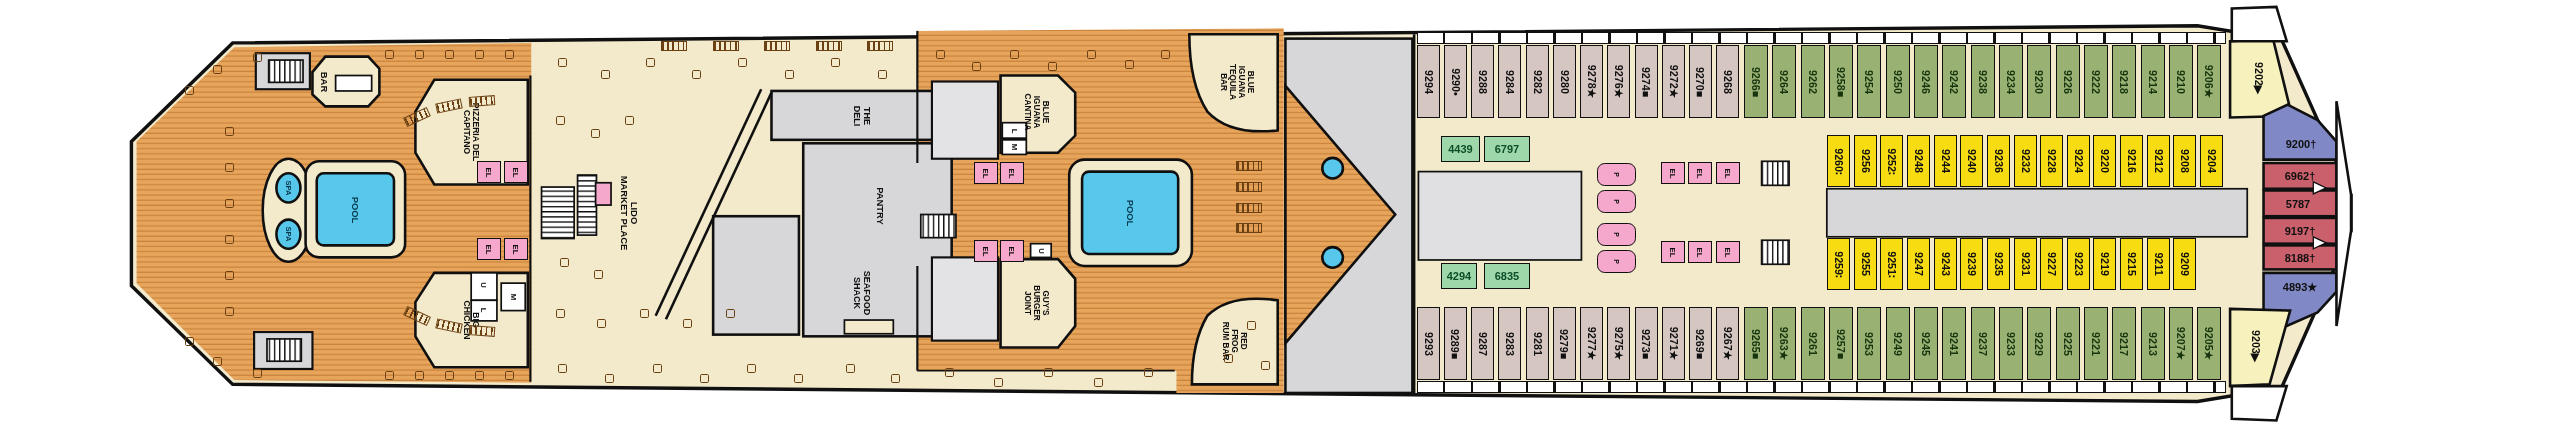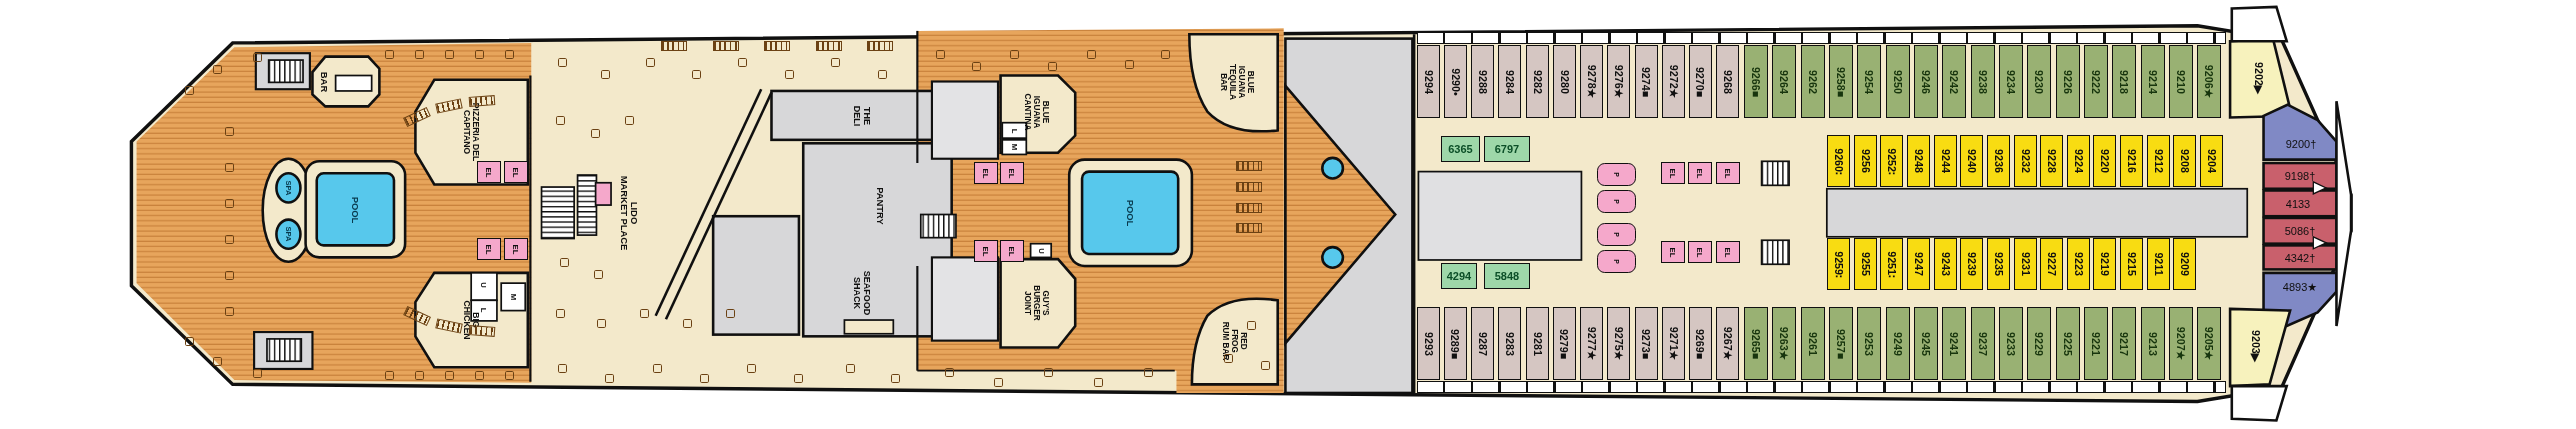--- a/index.html
+++ b/index.html
@@ -8,21 +8,21 @@
   .cab{position:absolute;display:flex;align-items:center;justify-content:center;
        border:1.7px solid #101010;box-sizing:border-box;}
   .cab .n{transform:rotate(90deg);font-weight:bold;font-size:10.7px;white-space:nowrap;}
   .cab .h{font-weight:bold;font-size:11px;white-space:nowrap;}
   .cab-tan{background:#d5c6c2;color:#101010;}
   .cab-green{background:#99b173;color:#17350d;}
   .cab-yellow{background:#f8dc12;color:#101010;}
   .cab-mint{background:#9ed7a9;color:#0c4f28;}
   .lbl{position:absolute;transform:translate(-50%,-50%) rotate(90deg);font-weight:bold;
        color:#101010;text-align:center;white-space:pre-line;line-height:1.08;}
-  .hnum{position:absolute;transform:translate(-50%,-50%);font-weight:normal;font-size:11px;
+  .hnum{position:absolute;transform:translate(-50%,-50%);font-weight:bold;font-size:11px;
        color:#101010;white-space:nowrap;text-align:right;}
   .vnum{position:absolute;transform:translate(-50%,-50%) rotate(90deg);font-weight:bold;
        font-size:10.7px;color:#101010;white-space:nowrap;}
   .el{position:absolute;width:24px;height:22px;background:#f5a8cb;border:1.7px solid #101010;
       box-sizing:border-box;display:flex;align-items:center;justify-content:center;}
   .el span{transform:rotate(90deg);font-size:7.7px;font-weight:bold;color:#101010;}
   .pblob{position:absolute;width:39px;height:23px;background:#f5a8cb;border:1.7px solid #101010;
       border-radius:7.7px;box-sizing:border-box;display:flex;align-items:center;justify-content:center;}
   .pblob span{transform:rotate(90deg);font-size:6.9px;font-weight:bold;color:#101010;}
   .balc{position:absolute;height:12px;background:repeating-linear-gradient(90deg,#ffffff 0 25px,#101010 25px 27.5px);
@@ -175,24 +175,24 @@
   <div class="lbl" style="left:513px;top:297px;font-size:7.7px;">M</div>
   <div class="lbl" style="left:1014px;top:131px;font-size:7.7px;">L</div>
   <div class="lbl" style="left:1014px;top:147px;font-size:7.7px;">M</div>
   <div class="lbl" style="left:1041px;top:251px;font-size:7.7px;">U</div>
 
   <div class="balc" style="left:1417px;top:32px;width:809px;"></div>
   <div class="balc" style="left:1417px;top:381px;width:809px;"></div>
 
   <div class="vnum" style="left:2258px;top:78px;">9202▶</div>
   <div class="hnum" style="left:2301px;top:144px;">9200†</div>
-  <div class="hnum" style="left:2300px;top:176px;">9198†</div>
-  <div class="hnum" style="left:2298px;top:204px;">4133</div>
-  <div class="hnum" style="left:2300px;top:231px;">5086†</div>
-  <div class="hnum" style="left:2300px;top:258px;">4342†</div>
+  <div class="hnum" style="left:2300px;top:176px;">6962†</div>
+  <div class="hnum" style="left:2298px;top:204px;">5787</div>
+  <div class="hnum" style="left:2300px;top:231px;">9197†</div>
+  <div class="hnum" style="left:2300px;top:258px;">8188†</div>
   <div class="hnum" style="left:2300px;top:287px;">4893★</div>
   <div class="vnum" style="left:2255px;top:346px;">9203▶</div>
 
 <div class="cab cab-tan" style="left: 1417px; top: 45px; width: 23px; height: 73px;">
       <span class="n">9294</span>
     </div>
     <div class="cab cab-tan" style="left: 1444px; top: 45px; width: 23px; height: 73px;">
       <span class="n">9290•</span>
     </div>
     <div class="cab cab-tan" style="left: 1471px; top: 45px; width: 23px; height: 73px;">
@@ -444,30 +444,30 @@
     <div class="cab cab-green" style="left: 2141px; top: 307px; width: 24px; height: 73px;">
       <span class="n">9213</span>
     </div>
     <div class="cab cab-green" style="left: 2169px; top: 307px; width: 24px; height: 73px;">
       <span class="n">9207★</span>
     </div>
     <div class="cab cab-green" style="left: 2197px; top: 307px; width: 24px; height: 73px;">
       <span class="n">9205★</span>
     </div>
     <div class="cab cab-mint" style="left: 1441px; top: 136px; width: 39px; height: 26px;">
-      <span class="h">6365</span>
+      <span class="h">4439</span>
     </div>
     <div class="cab cab-mint" style="left: 1484px; top: 136px; width: 46px; height: 26px;">
       <span class="h">6797</span>
     </div>
     <div class="cab cab-mint" style="left: 1441px; top: 263px; width: 36px; height: 26px;">
       <span class="h">4294</span>
     </div>
     <div class="cab cab-mint" style="left: 1484px; top: 263px; width: 46px; height: 26px;">
-      <span class="h">5848</span>
+      <span class="h">6835</span>
     </div>
     <div class="el" style="left: 477px; top: 161px;">
       <span>EL</span>
     </div>
     <div class="el" style="left: 504px; top: 161px;">
       <span>EL</span>
     </div>
     <div class="el" style="left: 477px; top: 238px;">
       <span>EL</span>
     </div>

